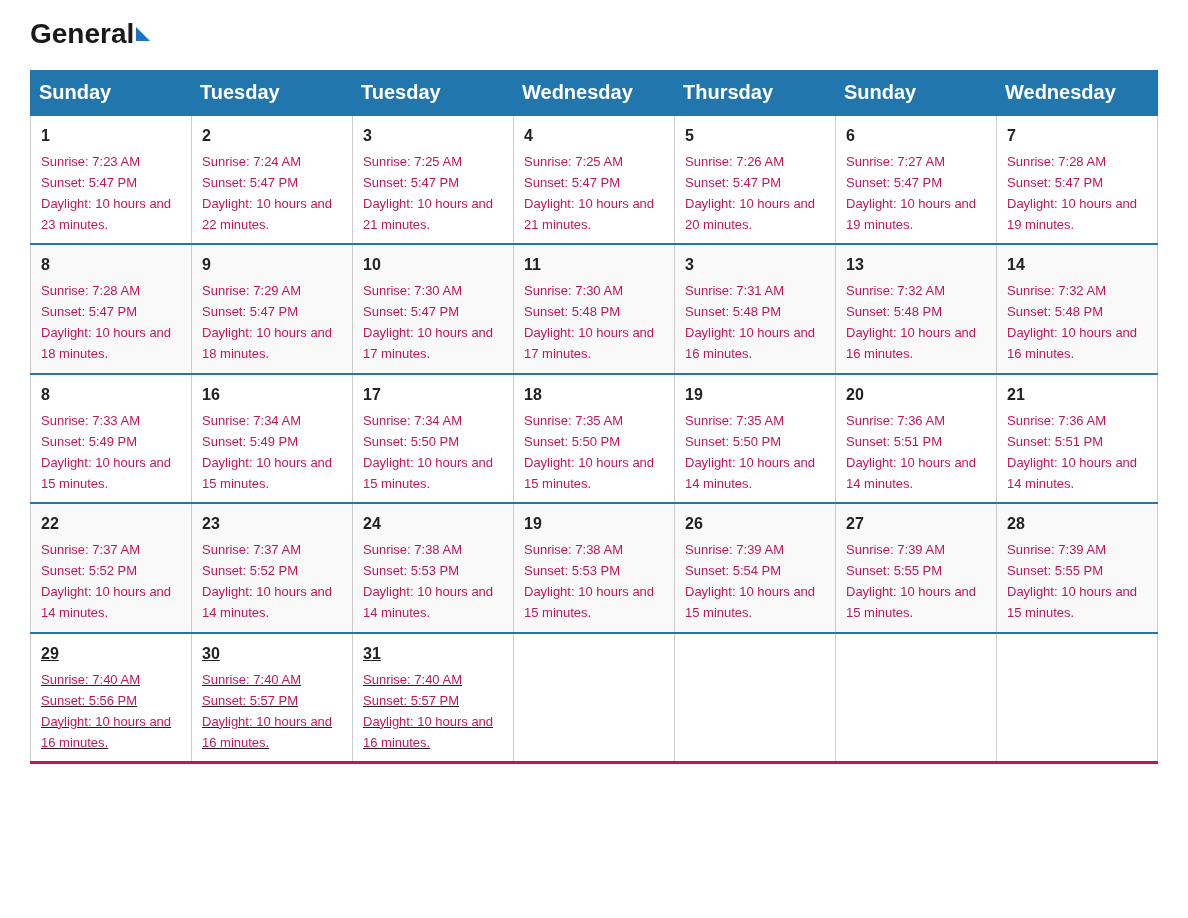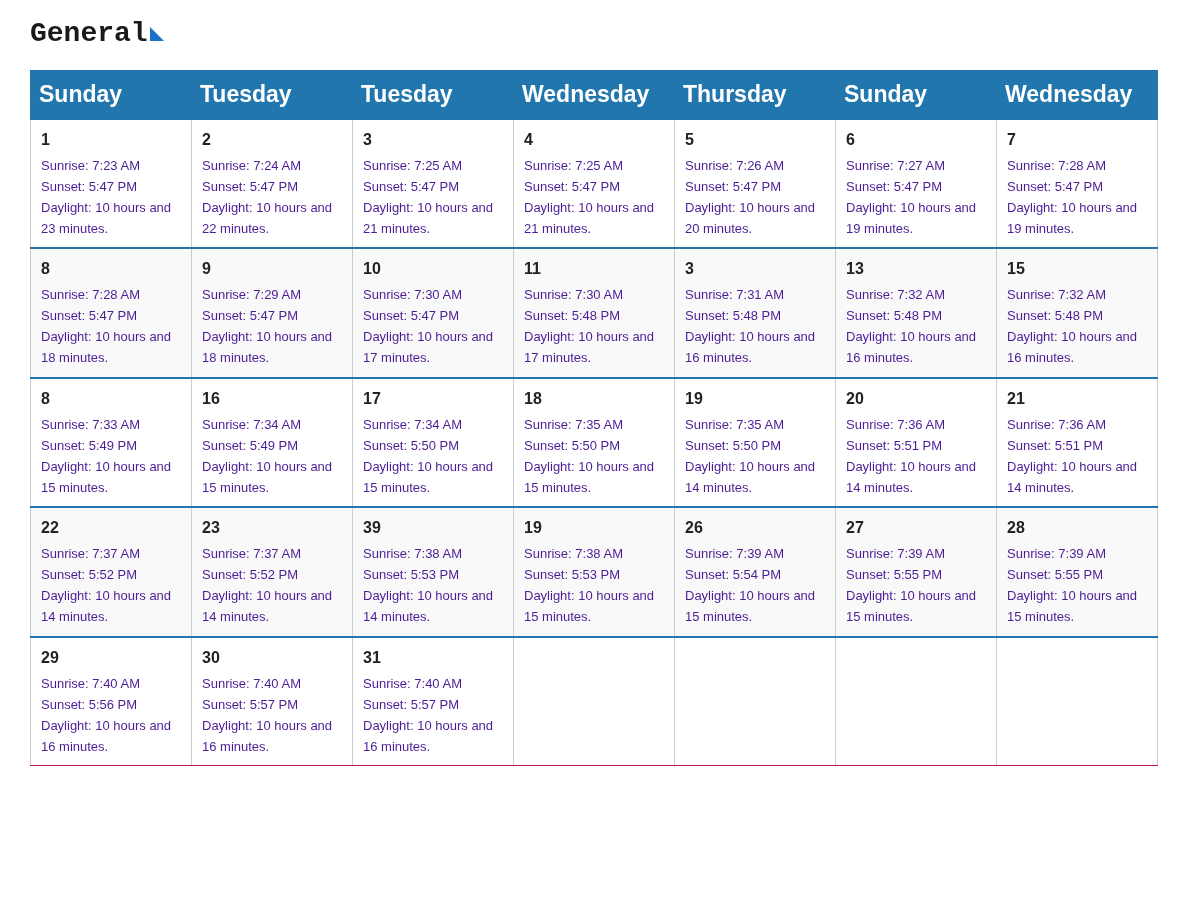--- a/index.html
+++ b/index.html
@@ -21,21 +21,20 @@
       flex-direction: column;
       align-items: flex-start;
     }
     .logo-text {
       display: flex;
       align-items: center;
       font-size: 28px;
       font-weight: bold;
       color: #1a1a1a;
       line-height: 1;
-      font-family: Liberation Mono, monospace;
     }
     .logo-general {
       color: #1a1a1a;
     }
     .logo-triangle {
       width: 0;
       height: 0;
       border-left: 14px solid #1a73c8;
       border-top: 14px solid transparent;
       border-bottom: 0px solid transparent;
@@ -65,21 +64,21 @@
       margin-top: 4px;
     }
     .calendar {
       width: 100%;
       border-collapse: collapse;
       margin-top: 10px;
     }
     .calendar thead tr th {
       background-color: #2176ae;
       color: #fff;
-      font-size: 23px;
+      font-size: 20px;
       font-weight: bold;
       padding: 10px 8px;
       text-align: left;
       border: 1px solid #2176ae;
     }
     .calendar tbody tr td {
       vertical-align: top;
       padding: 8px 10px;
       border: 1px solid #ccc;
       width: calc(100% / 7);
@@ -92,34 +91,35 @@
       background: #fff;
     }
     .day-number {
       font-size: 16px;
       font-weight: bold;
       display: block;
       margin-bottom: 3px;
     }
     .day-info {
       font-size: 13px;
-      color: #4c1d95;
+      color: #be185d;
     }
     .calendar tbody tr:nth-child(even) td {
       background: #f9f9f9;
     }
     .calendar tbody tr:nth-child(odd) td {
       background: #fff;
     }
     
     .calendar tbody tr td {
       border-bottom: 1px solid #bbb;
     }
     .calendar tbody tr:last-child td {
-      border-bottom: 1px solid #be185d;
+      border-bottom: 3px solid #be185d;
+      text-decoration: underline;
     }
     
     .calendar tbody tr td:first-child {
       border-left: 1px solid #ccc;
     }
     .week-row td {
       border-top: 2px solid #2176ae !important;
     }
   </style>
 </head>
@@ -161,35 +161,35 @@
         <td><span class="day-number">6</span><span class="day-info">Sunrise: 7:27 AM<br>Sunset: 5:47 PM<br>Daylight: 10 hours and 19 minutes.</span></td>
         <td><span class="day-number">7</span><span class="day-info">Sunrise: 7:28 AM<br>Sunset: 5:47 PM<br>Daylight: 10 hours and 19 minutes.</span></td>
       </tr>
       <tr class="week-row">
         <td><span class="day-number">8</span><span class="day-info">Sunrise: 7:28 AM<br>Sunset: 5:47 PM<br>Daylight: 10 hours and 18 minutes.</span></td>
         <td><span class="day-number">9</span><span class="day-info">Sunrise: 7:29 AM<br>Sunset: 5:47 PM<br>Daylight: 10 hours and 18 minutes.</span></td>
         <td><span class="day-number">10</span><span class="day-info">Sunrise: 7:30 AM<br>Sunset: 5:47 PM<br>Daylight: 10 hours and 17 minutes.</span></td>
         <td><span class="day-number">11</span><span class="day-info">Sunrise: 7:30 AM<br>Sunset: 5:48 PM<br>Daylight: 10 hours and 17 minutes.</span></td>
         <td><span class="day-number">3</span><span class="day-info">Sunrise: 7:31 AM<br>Sunset: 5:48 PM<br>Daylight: 10 hours and 16 minutes.</span></td>
         <td><span class="day-number">13</span><span class="day-info">Sunrise: 7:32 AM<br>Sunset: 5:48 PM<br>Daylight: 10 hours and 16 minutes.</span></td>
-        <td><span class="day-number">15</span><span class="day-info">Sunrise: 7:32 AM<br>Sunset: 5:48 PM<br>Daylight: 10 hours and 16 minutes.</span></td>
+        <td><span class="day-number">14</span><span class="day-info">Sunrise: 7:32 AM<br>Sunset: 5:48 PM<br>Daylight: 10 hours and 16 minutes.</span></td>
       </tr>
       <tr class="week-row">
         <td><span class="day-number">8</span><span class="day-info">Sunrise: 7:33 AM<br>Sunset: 5:49 PM<br>Daylight: 10 hours and 15 minutes.</span></td>
         <td><span class="day-number">16</span><span class="day-info">Sunrise: 7:34 AM<br>Sunset: 5:49 PM<br>Daylight: 10 hours and 15 minutes.</span></td>
         <td><span class="day-number">17</span><span class="day-info">Sunrise: 7:34 AM<br>Sunset: 5:50 PM<br>Daylight: 10 hours and 15 minutes.</span></td>
         <td><span class="day-number">18</span><span class="day-info">Sunrise: 7:35 AM<br>Sunset: 5:50 PM<br>Daylight: 10 hours and 15 minutes.</span></td>
         <td><span class="day-number">19</span><span class="day-info">Sunrise: 7:35 AM<br>Sunset: 5:50 PM<br>Daylight: 10 hours and 14 minutes.</span></td>
         <td><span class="day-number">20</span><span class="day-info">Sunrise: 7:36 AM<br>Sunset: 5:51 PM<br>Daylight: 10 hours and 14 minutes.</span></td>
         <td><span class="day-number">21</span><span class="day-info">Sunrise: 7:36 AM<br>Sunset: 5:51 PM<br>Daylight: 10 hours and 14 minutes.</span></td>
       </tr>
       <tr class="week-row">
         <td><span class="day-number">22</span><span class="day-info">Sunrise: 7:37 AM<br>Sunset: 5:52 PM<br>Daylight: 10 hours and 14 minutes.</span></td>
         <td><span class="day-number">23</span><span class="day-info">Sunrise: 7:37 AM<br>Sunset: 5:52 PM<br>Daylight: 10 hours and 14 minutes.</span></td>
-        <td><span class="day-number">39</span><span class="day-info">Sunrise: 7:38 AM<br>Sunset: 5:53 PM<br>Daylight: 10 hours and 14 minutes.</span></td>
+        <td><span class="day-number">24</span><span class="day-info">Sunrise: 7:38 AM<br>Sunset: 5:53 PM<br>Daylight: 10 hours and 14 minutes.</span></td>
         <td><span class="day-number">19</span><span class="day-info">Sunrise: 7:38 AM<br>Sunset: 5:53 PM<br>Daylight: 10 hours and 15 minutes.</span></td>
         <td><span class="day-number">26</span><span class="day-info">Sunrise: 7:39 AM<br>Sunset: 5:54 PM<br>Daylight: 10 hours and 15 minutes.</span></td>
         <td><span class="day-number">27</span><span class="day-info">Sunrise: 7:39 AM<br>Sunset: 5:55 PM<br>Daylight: 10 hours and 15 minutes.</span></td>
         <td><span class="day-number">28</span><span class="day-info">Sunrise: 7:39 AM<br>Sunset: 5:55 PM<br>Daylight: 10 hours and 15 minutes.</span></td>
       </tr>
       <tr class="week-row">
         <td><span class="day-number">29</span><span class="day-info">Sunrise: 7:40 AM<br>Sunset: 5:56 PM<br>Daylight: 10 hours and 16 minutes.</span></td>
         <td><span class="day-number">30</span><span class="day-info">Sunrise: 7:40 AM<br>Sunset: 5:57 PM<br>Daylight: 10 hours and 16 minutes.</span></td>
         <td><span class="day-number">31</span><span class="day-info">Sunrise: 7:40 AM<br>Sunset: 5:57 PM<br>Daylight: 10 hours and 16 minutes.</span></td>
         <td class="empty"></td>

